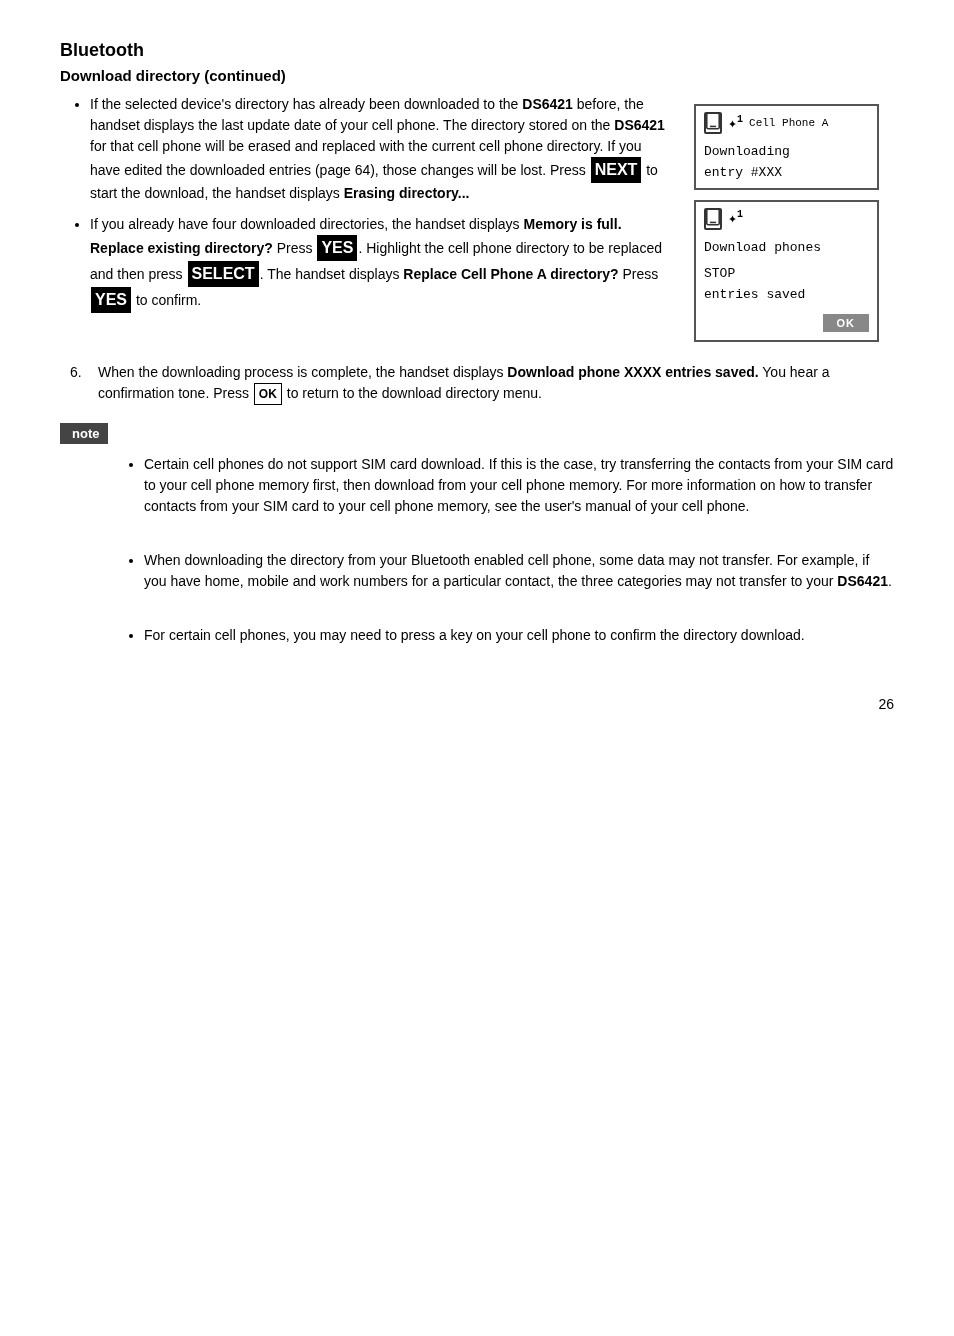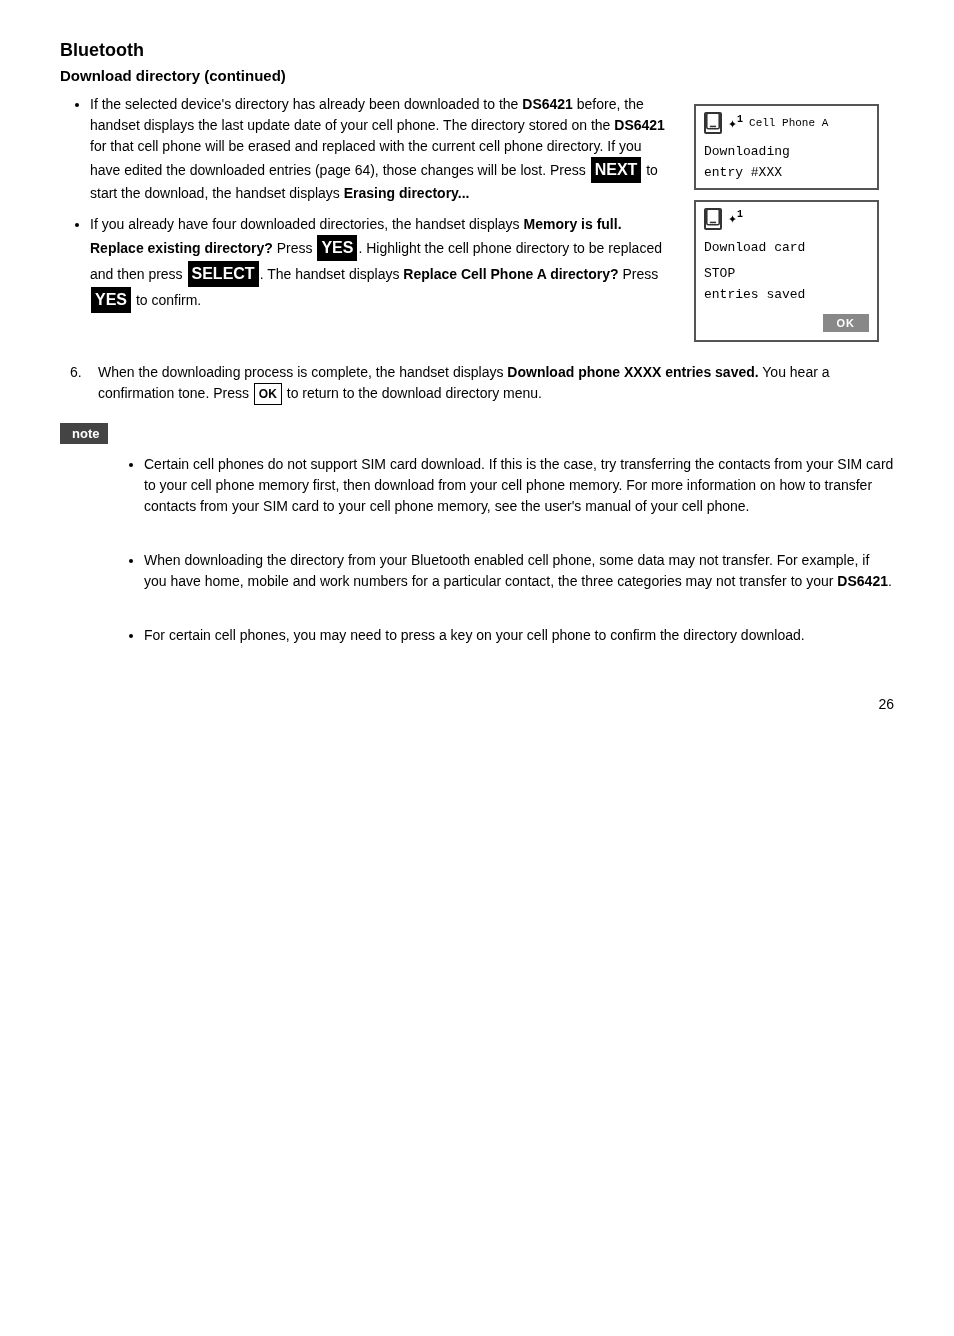--- a/index.html
+++ b/index.html
@@ -210,21 +210,21 @@
       <div class="screen-header">
         <span class="screen-icon-phone">
           <svg width="18" height="22" viewBox="0 0 18 22">
             <rect x="1" y="1" width="16" height="20" rx="2" ry="2" fill="none" stroke="#333" stroke-width="2"></rect>
             <rect x="5" y="17" width="8" height="2" fill="#333"></rect>
           </svg>
         </span>
         <span style="font-size:15px;font-weight:bold;">✦<sup style="font-size:10px;">1</sup></span>
       </div>
       <div class="screen-body">
-        <div>Download card</div>
+        <div>Download phones</div>
         <div style="margin-top:6px;">STOP</div>
         <div>entries saved</div>
       </div>
       <div class="screen-btn-row-right">
         <div class="screen-btn-ok">OK</div>
       </div>
     </div>
   </div>
 </div>
 

